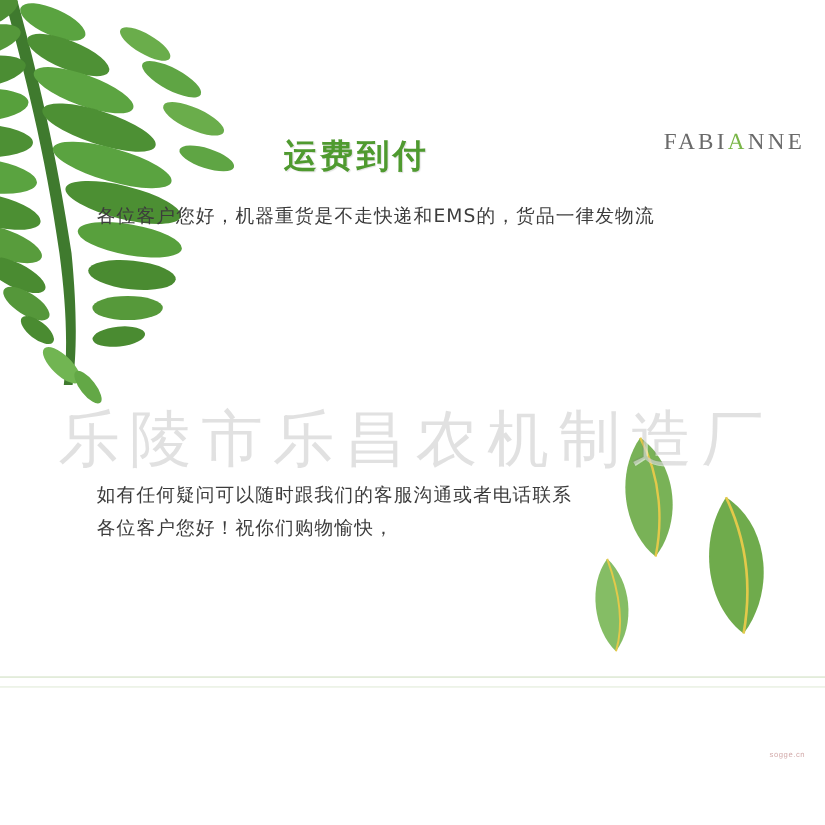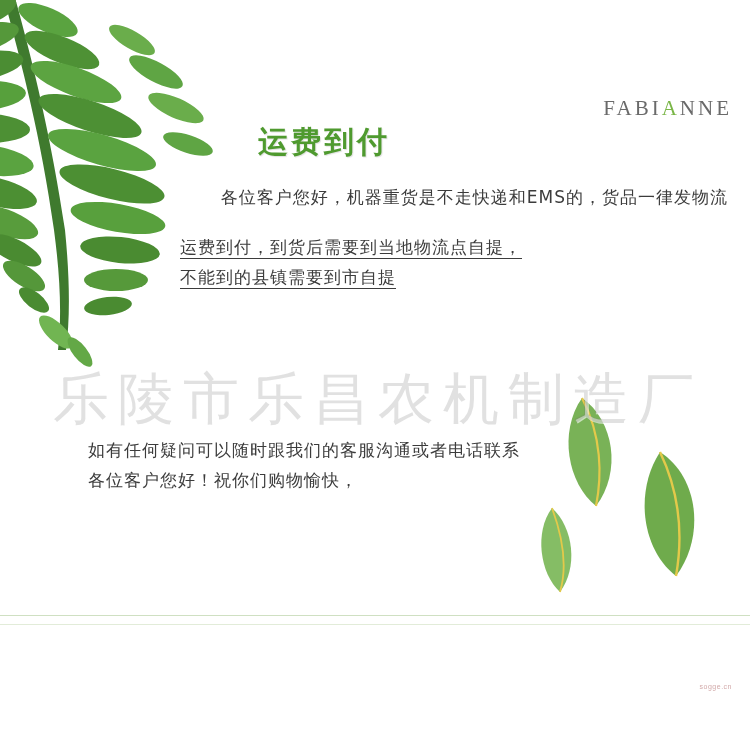--- a/index.html
+++ b/index.html
@@ -31,21 +31,21 @@
     bottom: 110px;
     width: 230px;
     height: 260px;
     pointer-events: none;
   }
 
   
   .brand {
     position: absolute;
     right: 18px;
-    top: 96px;
+    top: 116px;
     font-family: "Liberation Serif", serif;
     font-size: 21px;
     letter-spacing: 3px;
     color: #6a6a6a;
     white-space: nowrap;
   }
   .brand .accent {
     color: #7ab648;
   }
 
@@ -65,21 +65,21 @@
   
   .body-text {
     position: absolute;
     color: #3c3c3c;
     font-family: "DejaVu Sans", sans-serif;
     font-size: 17px;
     line-height: 30px;
     letter-spacing: 1px;
     white-space: pre-line;
   }
-  .p1 { left: 88px; top: 182px; width: 640px; text-align: right; }
+  .p1 { left: 88px; top: 182px; width: 640px; }
   .p2 {
     left: 180px; top: 232px; width: 420px;
     text-decoration: underline;
     text-underline-offset: 5px;
   }
   .p3 { left: 88px; top: 330px; width: 620px; }
   .p4 { left: 88px; top: 435px; width: 620px; }
 
   
   .watermark {
@@ -178,22 +178,20 @@
     </g>
   </svg>
 
   <div class="brand">
     <span>FABI</span><span class="accent">A</span><span>NNE</span>
   </div>
 
   <div class="title">运费到付</div>
 
   <div class="body-text p1">各位客户您好，机器重货是不走快递和EMS的，货品一律发物流</div>
-  <div class="body-text p2">运费到付，到货后需要到当地物流点自提，
-不能到的县镇需要到市自提</div>
   <div class="body-text p4">如有任何疑问可以随时跟我们的客服沟通或者电话联系
 各位客户您好！祝你们购物愉快，</div>
 
   <div class="watermark">乐陵市乐昌农机制造厂</div>
 
   <div class="rule rule-1"></div>
   <div class="rule rule-2"></div>
 
   <div class="corner-mark">sogge.cn</div>
 

